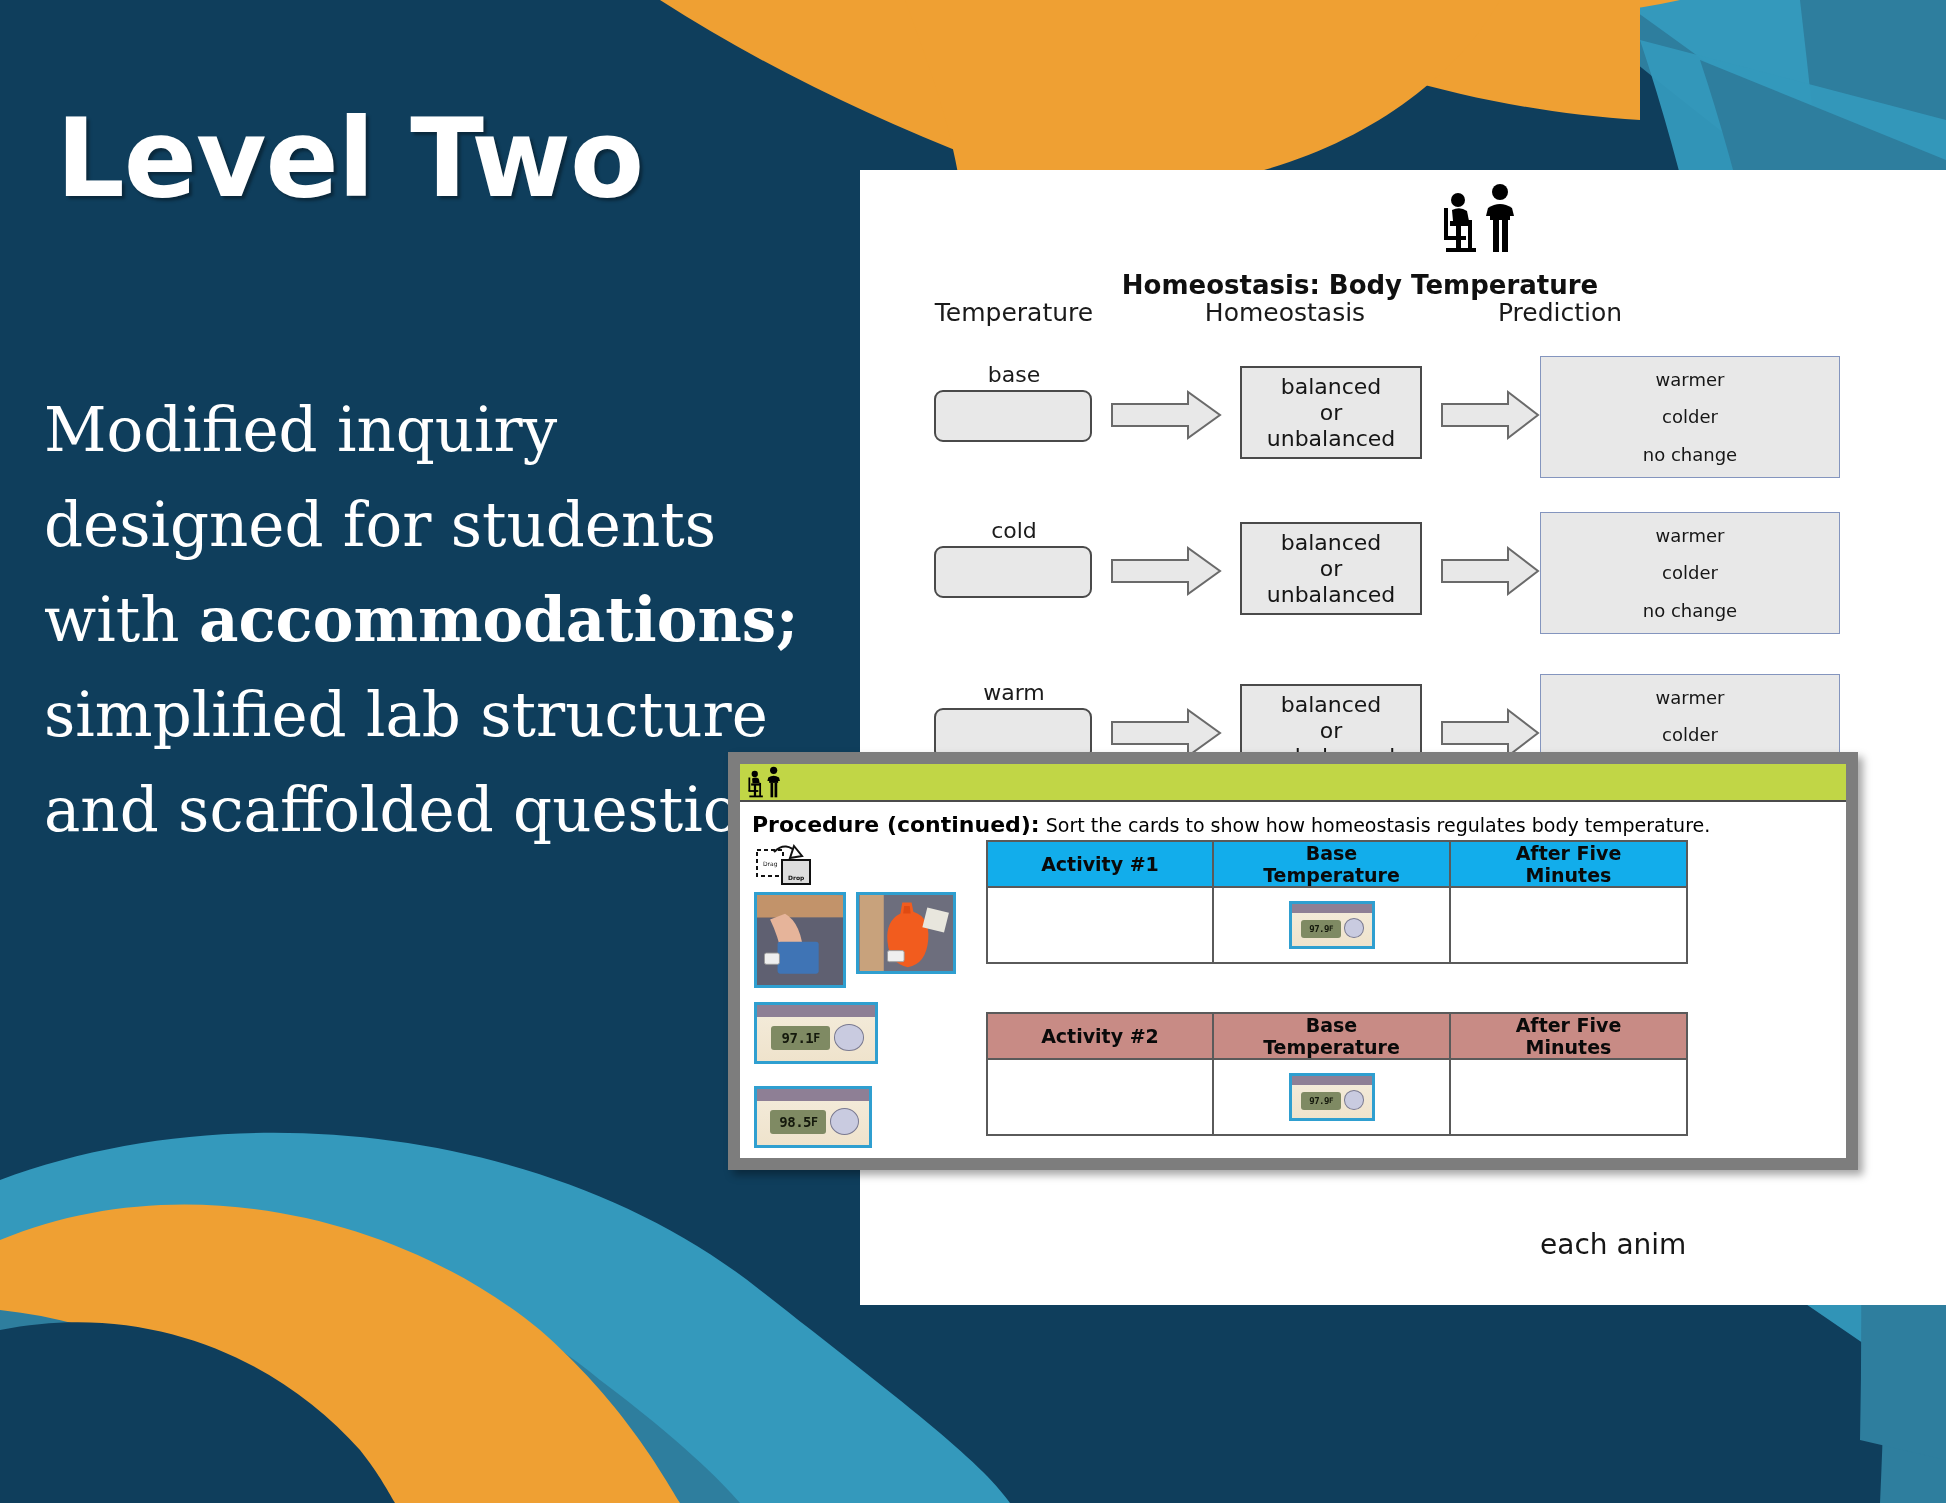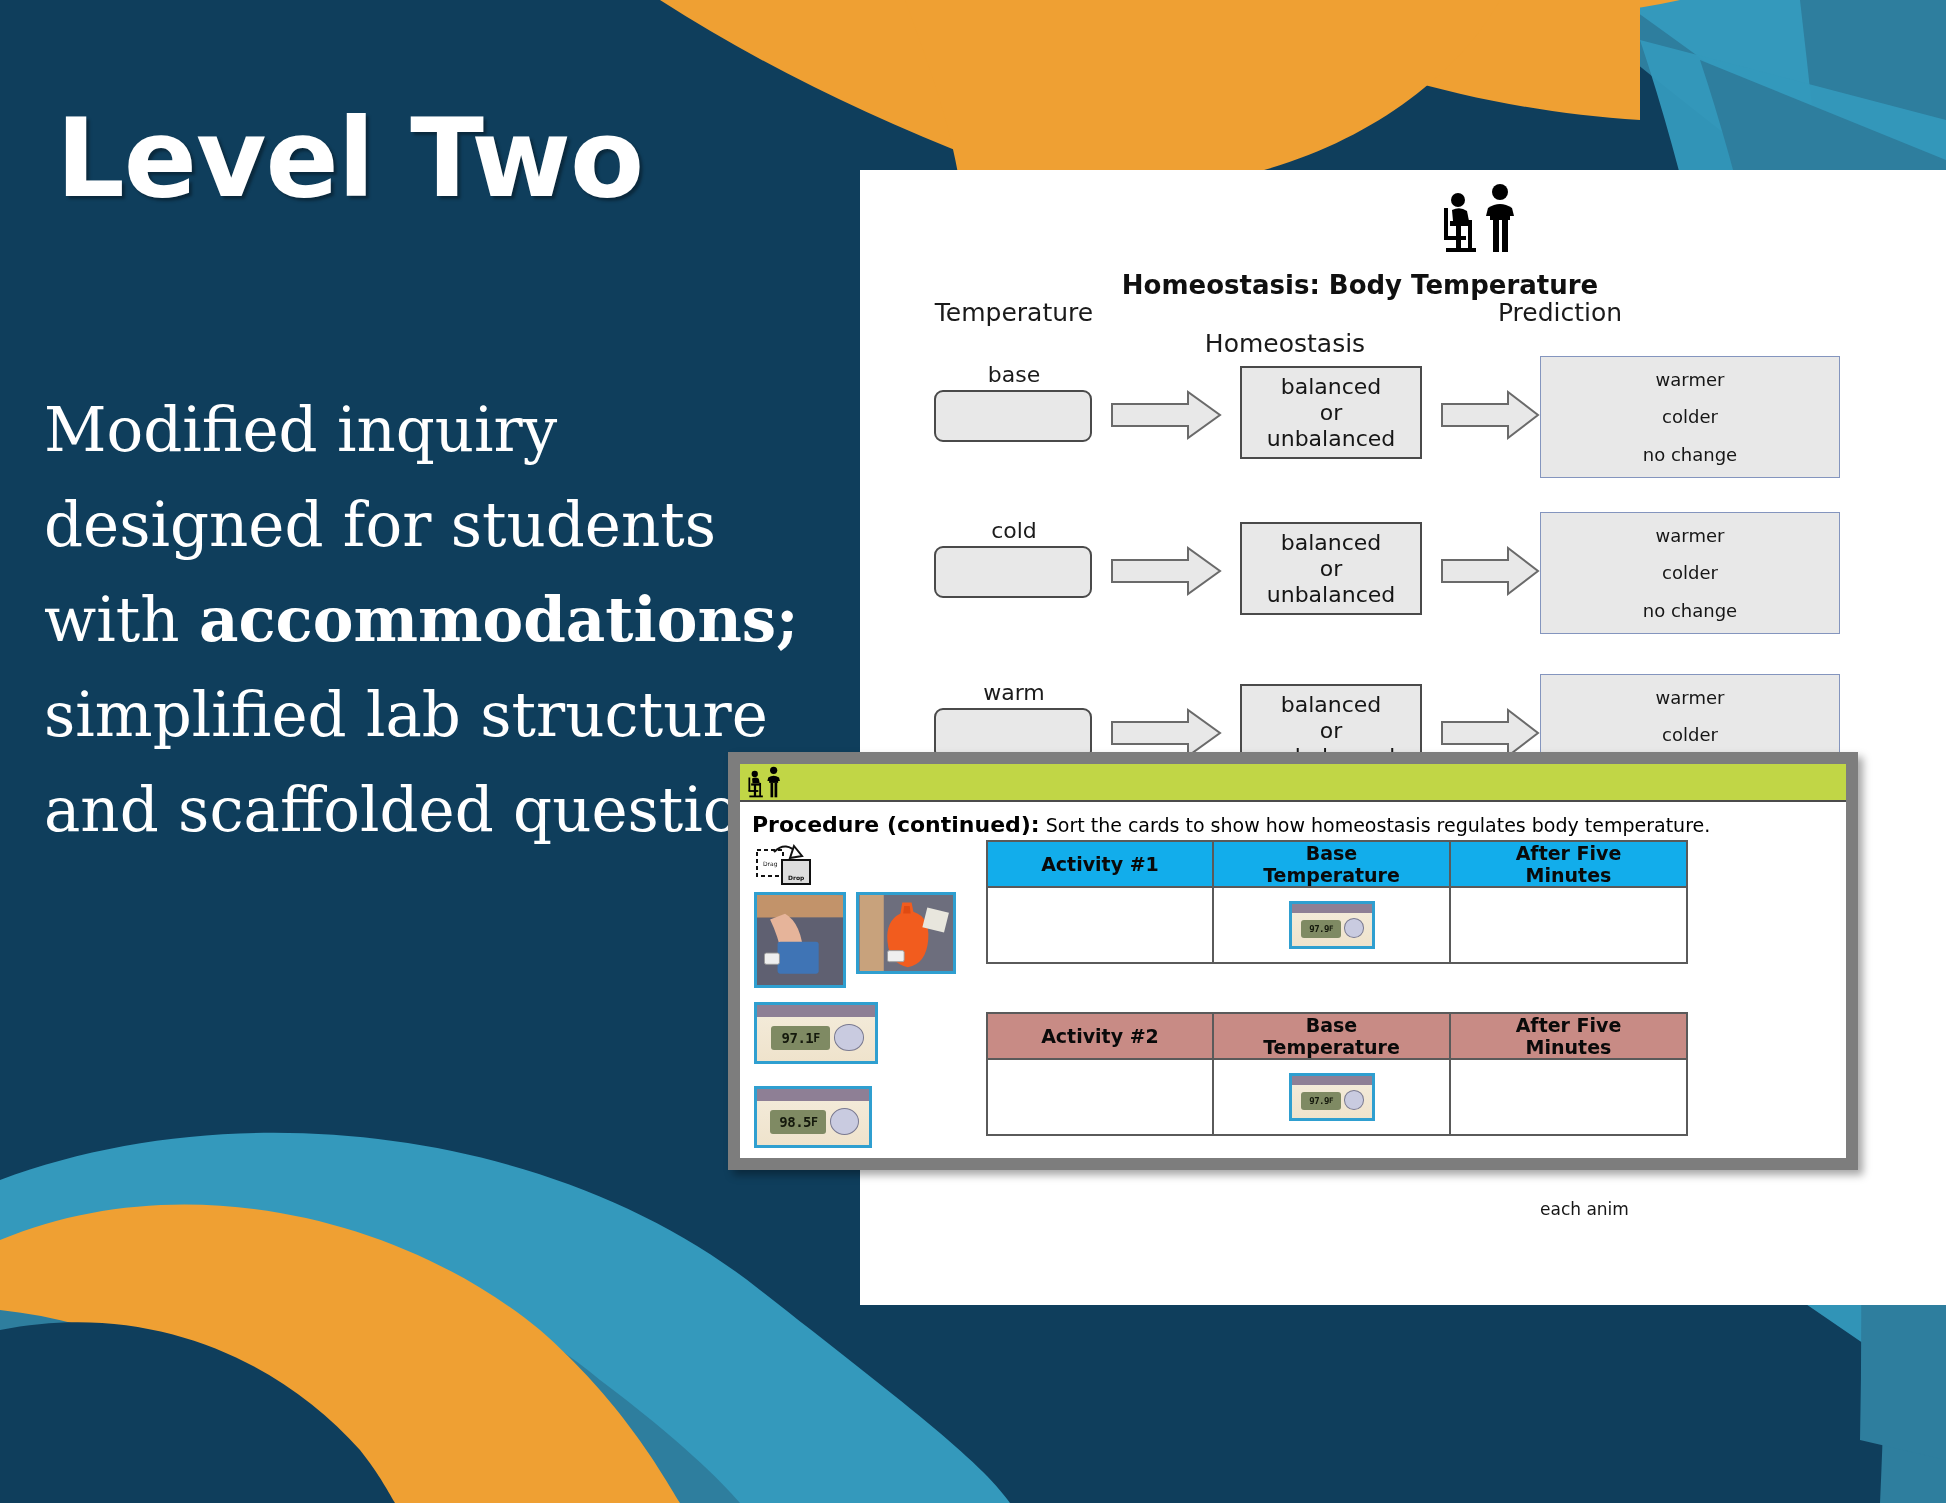--- a/index.html
+++ b/index.html
@@ -74,21 +74,21 @@
     color: #101010;
     padding-right: 120px;
   }
   .ls-colhead {
     position: absolute;
     top: 128px;
     font-size: 25px;
     color: #1a1a1a;
   }
   .ls-colhead.c1 { left: 24px;  width: 260px; text-align: center; }
-  .ls-colhead.c2 { left: 290px; width: 270px; text-align: center; margin-top: 31px; }
+  .ls-colhead.c2 { left: 290px; width: 270px; text-align: center; }
   .ls-colhead.c3 { left: 570px; width: 260px; text-align: center; }
 
   .flow-row { position: absolute; left: 0; width: 1120px; height: 165px; }
   .temp-label {
     position: absolute; left: 64px; top: 0px;
     width: 180px; text-align: center;
     font-size: 22px; color: #1b1b1b;
   }
   .temp-box {
     position: absolute; left: 74px; top: 28px;
@@ -113,23 +113,23 @@
     display: flex; flex-direction: column;
     align-items: center; justify-content: space-around;
     font-size: 18px; color: #161616;
     padding: 4px 0;
   }
   .arrow-a { position: absolute; left: 250px; top: 28px; }
   .arrow-b { position: absolute; left: 580px; top: 28px; }
 
   .ls-footnote {
     position: absolute;
-    left: 680px; top: 1024px;
+    left: 680px; top: 1060px;
     width: 300px;
-    font-size: 17px; line-height: 30px;
+    font-size: 28px; line-height: 30px;
     color: #161616;
   }
 
   
   #inquiry-panel {
     position: absolute;
     left: 728px; top: 752px;
     width: 1130px; height: 418px;
     background: #7d7d7d;
     padding: 12px;

